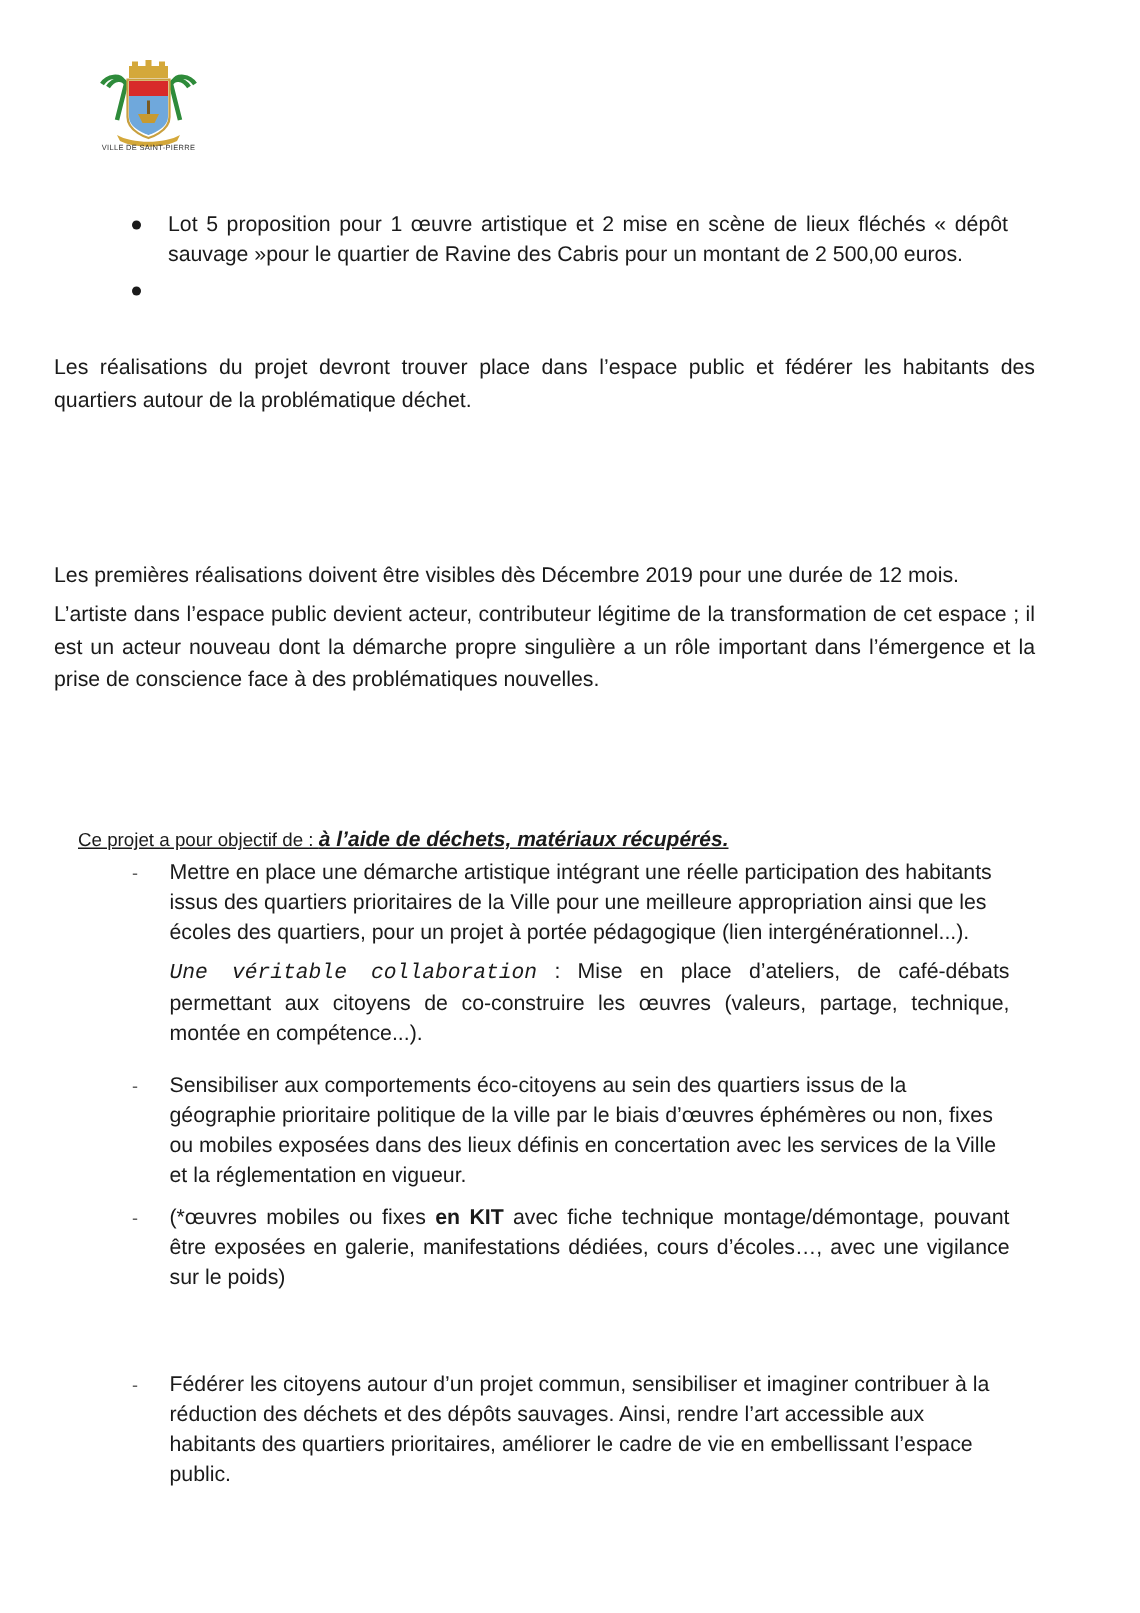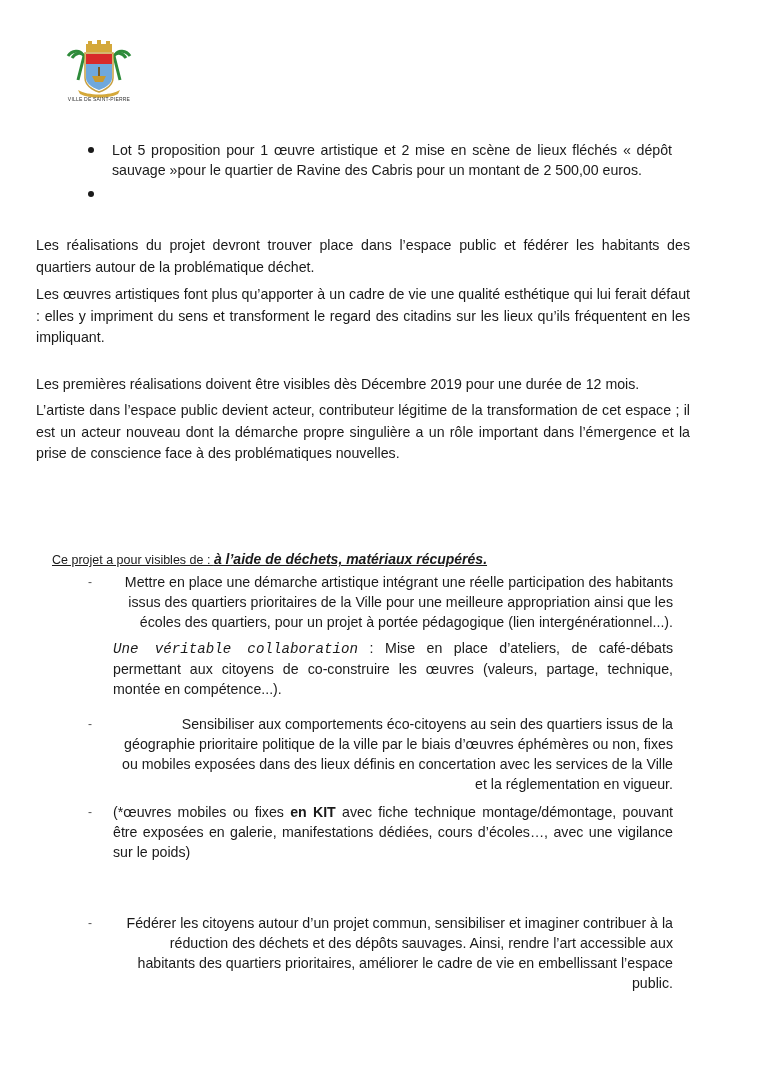--- a/index.html
+++ b/index.html
@@ -13,21 +13,21 @@
     .bullets li { position: relative; padding-left: 24px; line-height: 20px; margin-bottom: 4px; text-align: justify; }
     .bullets li .dot { position: absolute; left: 0; top: 7px; width: 6px; height: 6px; background: #1a1a1a; border-radius: 50%; }
     .para { position: absolute; left: 36px; width: 654px; line-height: 21.5px; text-align: justify; margin: 0; }
     .objective { position: absolute; left: 52px; top: 551px; width: 654px; margin: 0; font-size: 12.5px; }
     .objective .u { text-decoration: underline; }
     .objective .bi { font-weight: bold; font-style: italic; text-decoration: underline; font-size: 14px; }
     .dash-item { position: absolute; left: 88px; width: 586px; }
     .dash-item .dash { position: absolute; left: 0; top: 0; width: 10px; line-height: 20px; color: #555; font-size: 12px; }
     .dash-item .body { position: absolute; left: 25px; width: 560px; }
     .dash-item p { margin: 0 0 6px 0; line-height: 20px; text-align: justify; }
-    .dash-item p.left { text-align: right; }
+    .dash-item p.left { text-align: left; }
     em { font-style: italic; font-family: Liberation Mono, monospace; }
     .bi2 { font-weight: bold; }
   </style>
 </head>
 <body>
 
 <div class="page">
 
   <div class="logo">
     <svg width="66" height="60" viewBox="0 0 66 60">
@@ -57,26 +57,25 @@
     <li>
       <span class="dot"></span>
       <span>Lot 5 proposition pour 1 œuvre  artistique et 2 mise en scène de lieux fléchés « dépôt sauvage »pour le quartier de  Ravine des Cabris  pour un montant de 2 500,00 euros.</span>
     </li>
     <li>
       <span class="dot"></span>
     </li>
   </ul>
 
   <p class="para" style="top:235px;">Les réalisations du projet devront trouver place dans l’espace public et fédérer les habitants des quartiers autour de la problématique déchet.</p>
-  <p class="para" style="top:284px;">Les œuvres artistiques font plus qu’apporter à un cadre de vie une qualité esthétique qui lui ferait défaut : elles y impriment du sens et transforment le regard des citadins sur les lieux qu’ils fréquentent en les impliquant.</p>
   <p class="para" style="top:374px;">Les premières réalisations doivent être visibles dès Décembre 2019 pour une durée de 12 mois.</p>
   <p class="para" style="top:400px;">L’artiste dans l’espace public devient acteur, contributeur légitime de la transformation de cet espace ; il est un acteur nouveau dont la démarche propre singulière a un rôle important dans l’émergence et la prise de conscience face à des problématiques nouvelles.</p>
 
   <p class="objective">
-    <span class="u">Ce projet a pour visibles de : </span><span class="bi">à l’aide de déchets, matériaux récupérés.</span>
+    <span class="u">Ce projet a pour objectif de : </span><span class="bi">à l’aide de déchets, matériaux récupérés.</span>
   </p>
 
   <div class="dash-item" style="top:572px;">
     <span class="dash">-</span>
     <div class="body">
       <p class="left">Mettre en place une démarche artistique intégrant une réelle  participation des habitants issus des quartiers prioritaires de la Ville pour une meilleure appropriation ainsi que les écoles des quartiers, pour un projet à portée pédagogique (lien intergénérationnel...).</p>
       <p><em>Une véritable collaboration</em><span> : Mise en place d’ateliers, de café-débats permettant aux citoyens de co-construire les œuvres (valeurs, partage, technique, montée en compétence...).</span></p>
     </div>
   </div>
 

